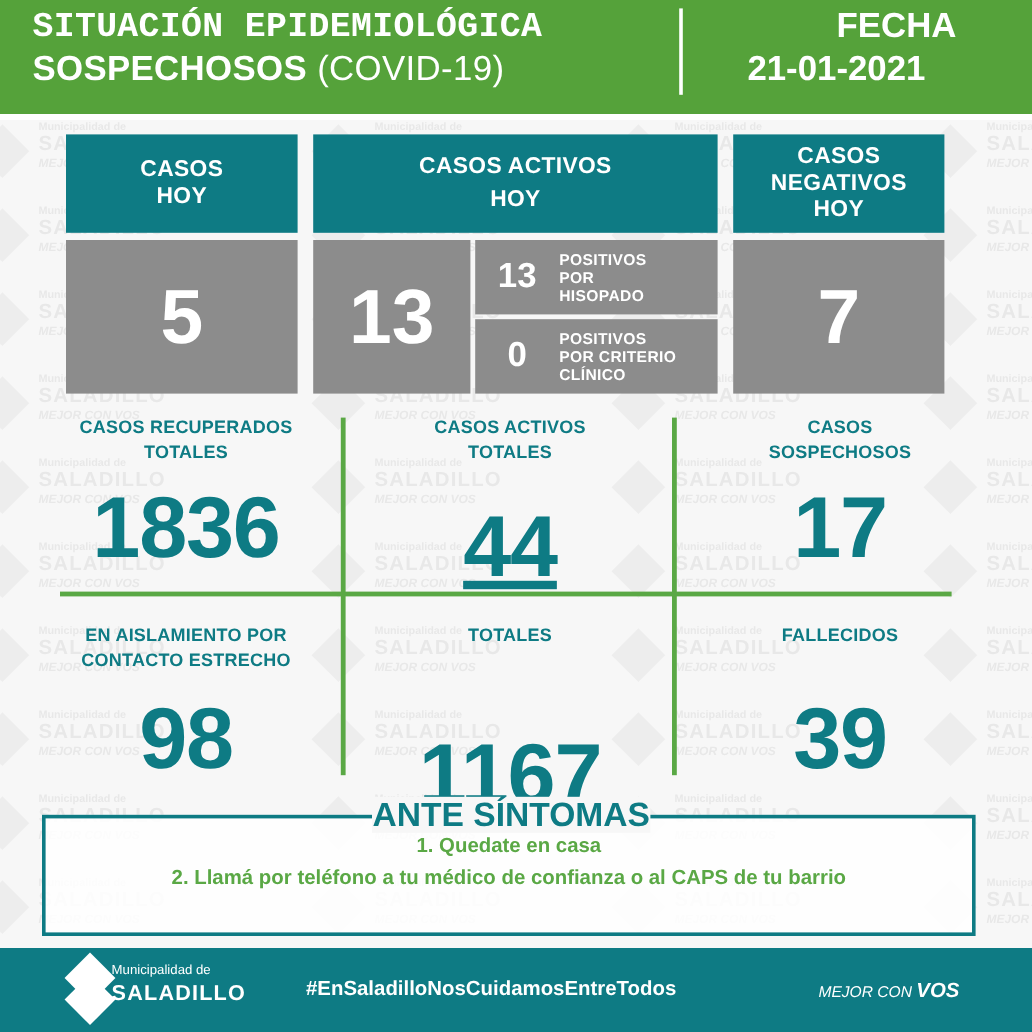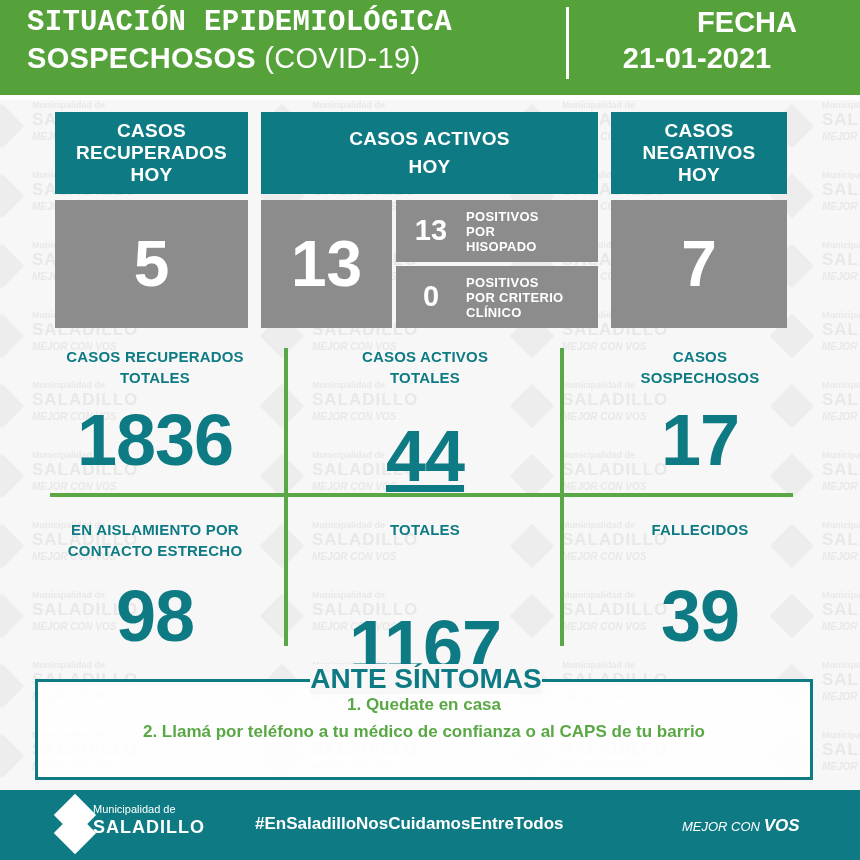--- a/index.html
+++ b/index.html
@@ -346,21 +346,20 @@
   </div>
   <div class="h-div"></div>
   <div class="h-fecha">FECHA</div>
   <div class="h-date">21-01-2021</div>
 </div>
 <div class="header-stripe"></div>
 
 <div class="teal-box" style="left:55px;top:112px;width:193px;height:82px;">
   <div>
     <div>CASOS</div>
-    <div>RECUPERADOS</div>
     <div>HOY</div>
   </div>
 </div>
 <div class="gray-box" style="left:55px;top:200px;width:193px;height:128px;">
   <span class="big-white">5</span>
 </div>
 
 <div class="teal-box" style="left:261px;top:112px;width:337px;height:82px;">
   <div>
     <div>CASOS ACTIVOS</div>

